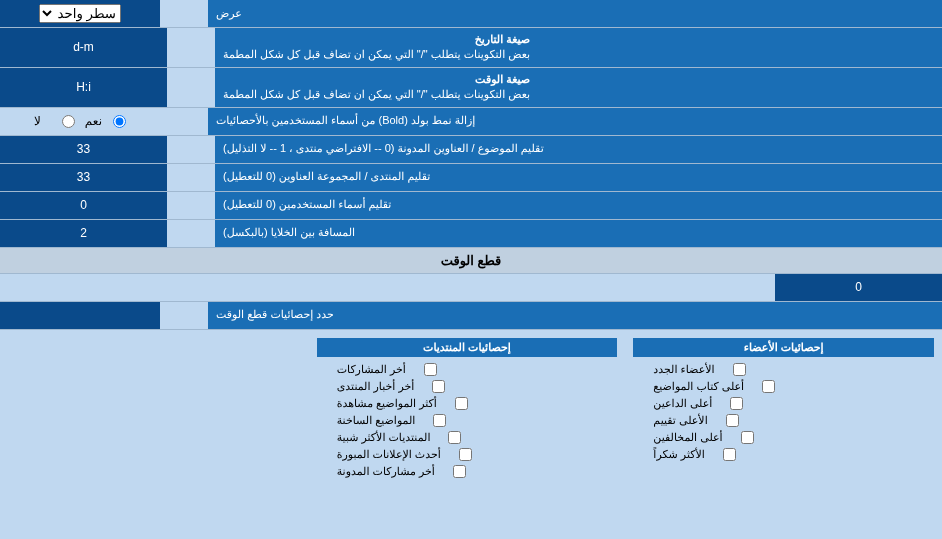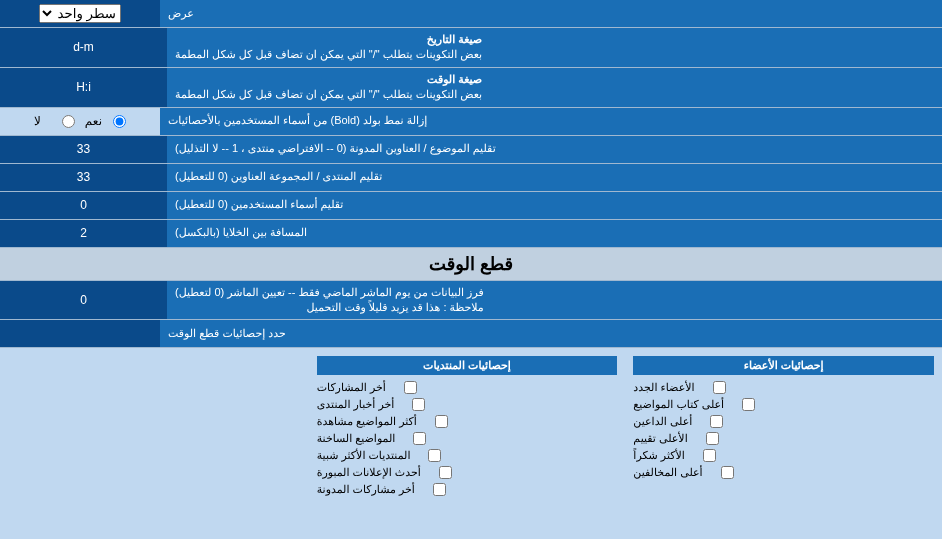--- a/index.html
+++ b/index.html
@@ -12,21 +12,21 @@
     .main-container {
       width: 942px;
       background: #c0d8f0;
     }
     
     .section-header {
       background: #c0d0e0;
       text-align: center;
       padding: 5px;
       font-weight: bold;
-      font-size: 18px;
+      font-size: 13px;
       color: #000;
       border-bottom: 1px solid #a0b8d0;
     }
     .checkbox-col {
       flex: 1;
       display: flex;
       flex-direction: column;
       gap: 4px;
       padding: 4px 8px;
     }
@@ -39,20 +39,21 @@
       font-weight: bold;
       margin-bottom: 2px;
     }
     .checkbox-item {
       display: flex;
       align-items: center;
       gap: 18px;
       flex-direction: row-reverse;
       font-size: 11px;
       color: #000;
+      margin-left: 20px;
     }
     .checkbox-item input[type="checkbox"] {
       cursor: pointer;
     }
     .row-with-ard {
       display: flex;
       flex-direction: row;
       border-bottom: 1px solid #a0b8d0;
       min-height: 28px;
       align-items: stretch;
@@ -61,20 +62,21 @@
       background: #1a6eb5;
       color: #fff;
       flex: 1;
       padding: 4px 8px;
       display: flex;
       align-items: center;
       justify-content: flex-end;
       text-align: right;
       font-size: 11px;
       line-height: 1.4;
+      margin-left: 48px;
     }
     .input-section {
       background: #0a4a8a;
       color: #fff;
       min-width: 160px;
       display: flex;
       align-items: center;
       justify-content: center;
       padding: 2px 6px;
     }
@@ -180,26 +182,20 @@
     <div class="input-section">
       <input type="text" value="2" style="">
     </div>
   </div>
 
   <div class="section-header">
     <span>قطع الوقت</span>
   </div>
 
   <div class="row-with-ard">
-    <div class="label-section">
-      <span>
-        فرز البيانات من يوم الماشر الماضي فقط -- تعيين الماشر (0 لتعطيل)<br>
-        <span class="sub-label">ملاحظة : هذا قد يزيد قليلاً وقت التحميل</span>
-      </span>
-    </div>
     <div class="input-section">
       <input type="text" value="0" style="">
     </div>
   </div>
 
   <div class="row-with-ard">
     <div class="label-section">
       <span>حدد إحصائيات قطع الوقت</span>
     </div>
     <div class="input-section">
@@ -258,24 +254,24 @@
       </div>
       <div class="checkbox-item">
         <span>أعلى الداعين</span>
         <input type="checkbox" style="">
       </div>
       <div class="checkbox-item">
         <span>الأعلى تقييم</span>
         <input type="checkbox" style="">
       </div>
       <div class="checkbox-item">
+        <span>أعلى المخالفين</span>
+        <input type="checkbox" style="">
+      </div>
+      <div class="checkbox-item">
         <span>الأكثر شكراً</span>
         <input type="checkbox" style="">
       </div>
-      <div class="checkbox-item">
-        <span>أعلى المخالفين</span>
-        <input type="checkbox" style="">
-      </div>
     </div>
 
   </div>
 
 </div>
 
 </body></html>

